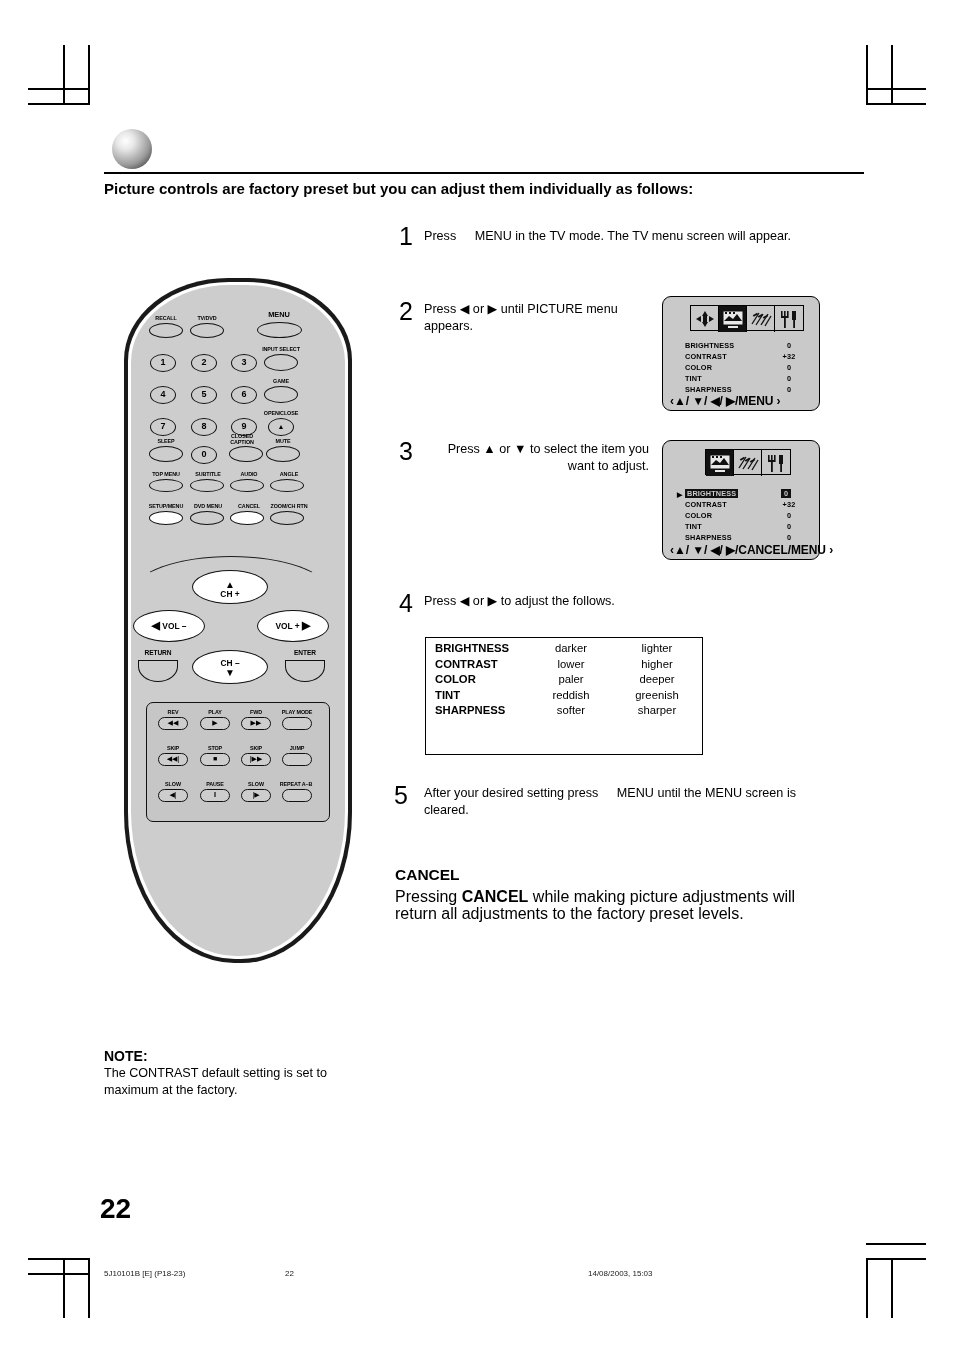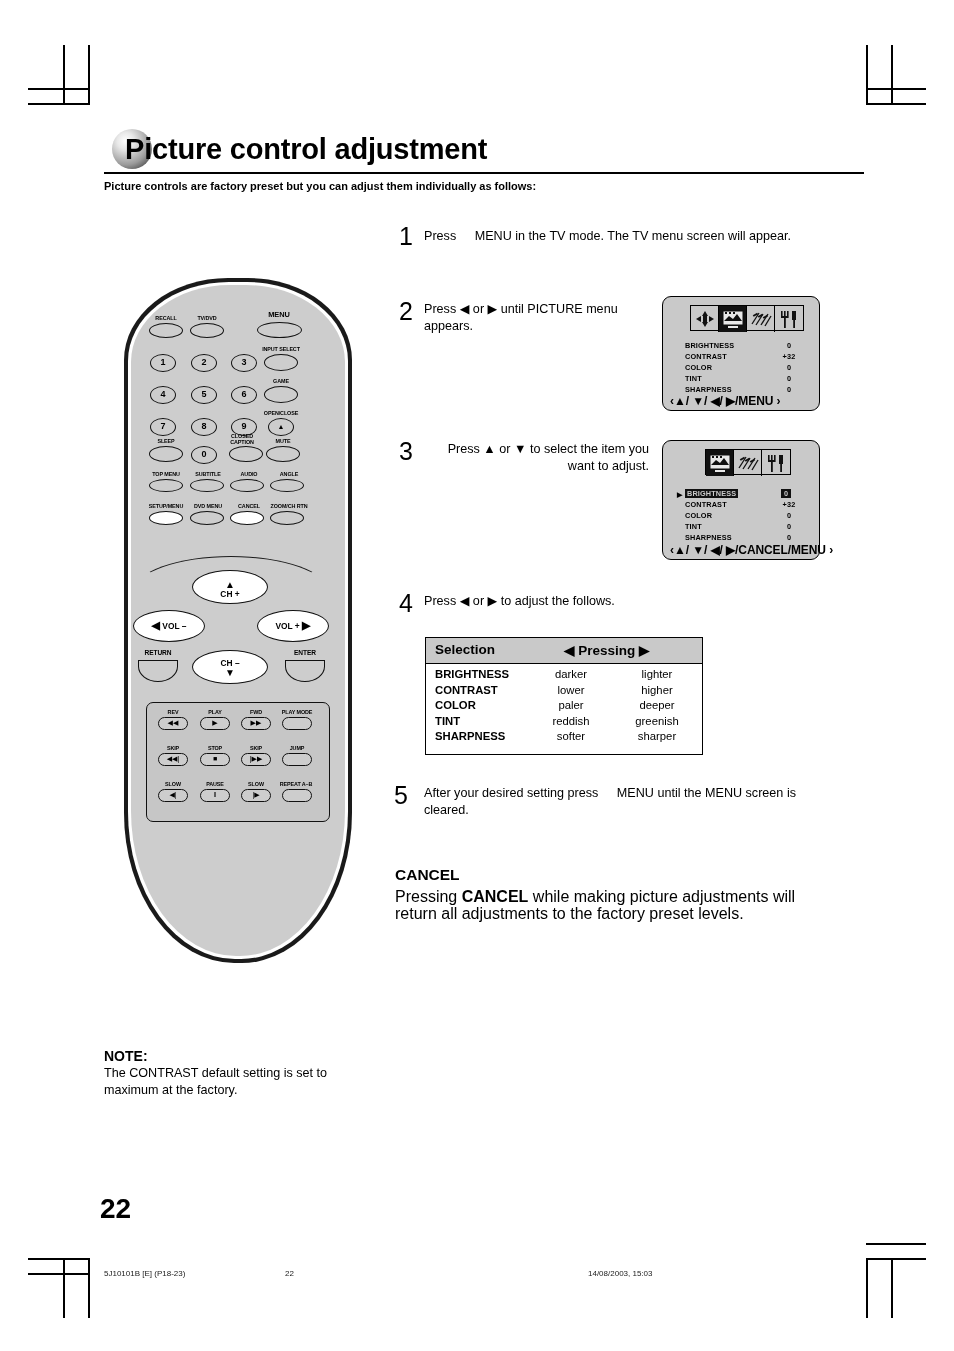--- a/index.html
+++ b/index.html
@@ -33,21 +33,21 @@
     width: 40px; height: 40px; border-radius: 50%;
     background: radial-gradient(circle at 34% 30%, #ffffff 0%, #e8e8e8 22%, #9a9a9a 62%, #4f4f4f 85%, #2e2e2e 100%);
   }
   #page-title {
     position: absolute; left: 21px; top: 0px;
     font-size: 29px; font-weight: bold; letter-spacing: -0.2px;
     line-height: 42px; white-space: nowrap;
   }
   #subtitle {
     position: absolute; left: 104px; top: 180px;
-    font-size: 11px; font-weight: bold; white-space: nowrap;
+    font-size: 15px; font-weight: bold; white-space: nowrap;
   }
 
   
   #remote {
     position: absolute; left: 124px; top: 278px;
     width: 228px; height: 685px;
   }
   #remote-body-outer {
     position: absolute; left: 0; top: 0; width: 228px; height: 685px;
     background: #1a1a1a;
@@ -301,21 +301,20 @@
 <div class="mark v" style="left:63px;top:1258px;height:60px;"></div>
 <div class="mark h" style="left:28px;top:1273px;width:60px;"></div>
 
 <div class="mark v" style="left:866px;top:1258px;height:60px;"></div>
 <div class="mark h" style="left:866px;top:1258px;width:60px;"></div>
 <div class="mark v" style="left:891px;top:1258px;height:60px;"></div>
 <div class="mark h" style="left:866px;top:1243px;width:60px;"></div>
 
 <div id="title-block">
   <div id="title-sphere"></div>
-  <div id="page-title">Picture control adjustment</div>
 </div>
 <div id="title-rule"></div>
 <div id="subtitle">Picture controls are factory preset but you can adjust them individually as follows:</div>
 
 <div id="remote">
   <div id="remote-body-outer"></div>
   <div id="remote-body-mid"></div>
   <div id="remote-body"></div>
 
   <div class="btn-lbl" style="left:18px;top:37px;width:48px;">RECALL</div>
@@ -580,24 +579,20 @@
     <div class="osd-row">
         <span class="nm">SHARPNESS</span>
         <span class="vl">0</span>
       </div>
   </div>
 
   <div class="osd-hint" style="left:7px;top:102px;">‹▲/ ▼/ ◀/ ▶/CANCEL/MENU ›</div>
 </div>
 
 <div id="sel-table">
-  <div id="sel-head">
-    <span class="h1">Selection</span>
-    <span class="h2">◀  Pressing  ▶</span>
-  </div>
   <div style="padding-top:4px;">
     <div class="sel-row">
       <span class="c0">BRIGHTNESS</span>
       <span class="c1">darker</span>
       <span class="c2">lighter</span>
     </div>
     <div class="sel-row">
       <span class="c0">CONTRAST</span>
       <span class="c1">lower</span>
       <span class="c2">higher</span>

